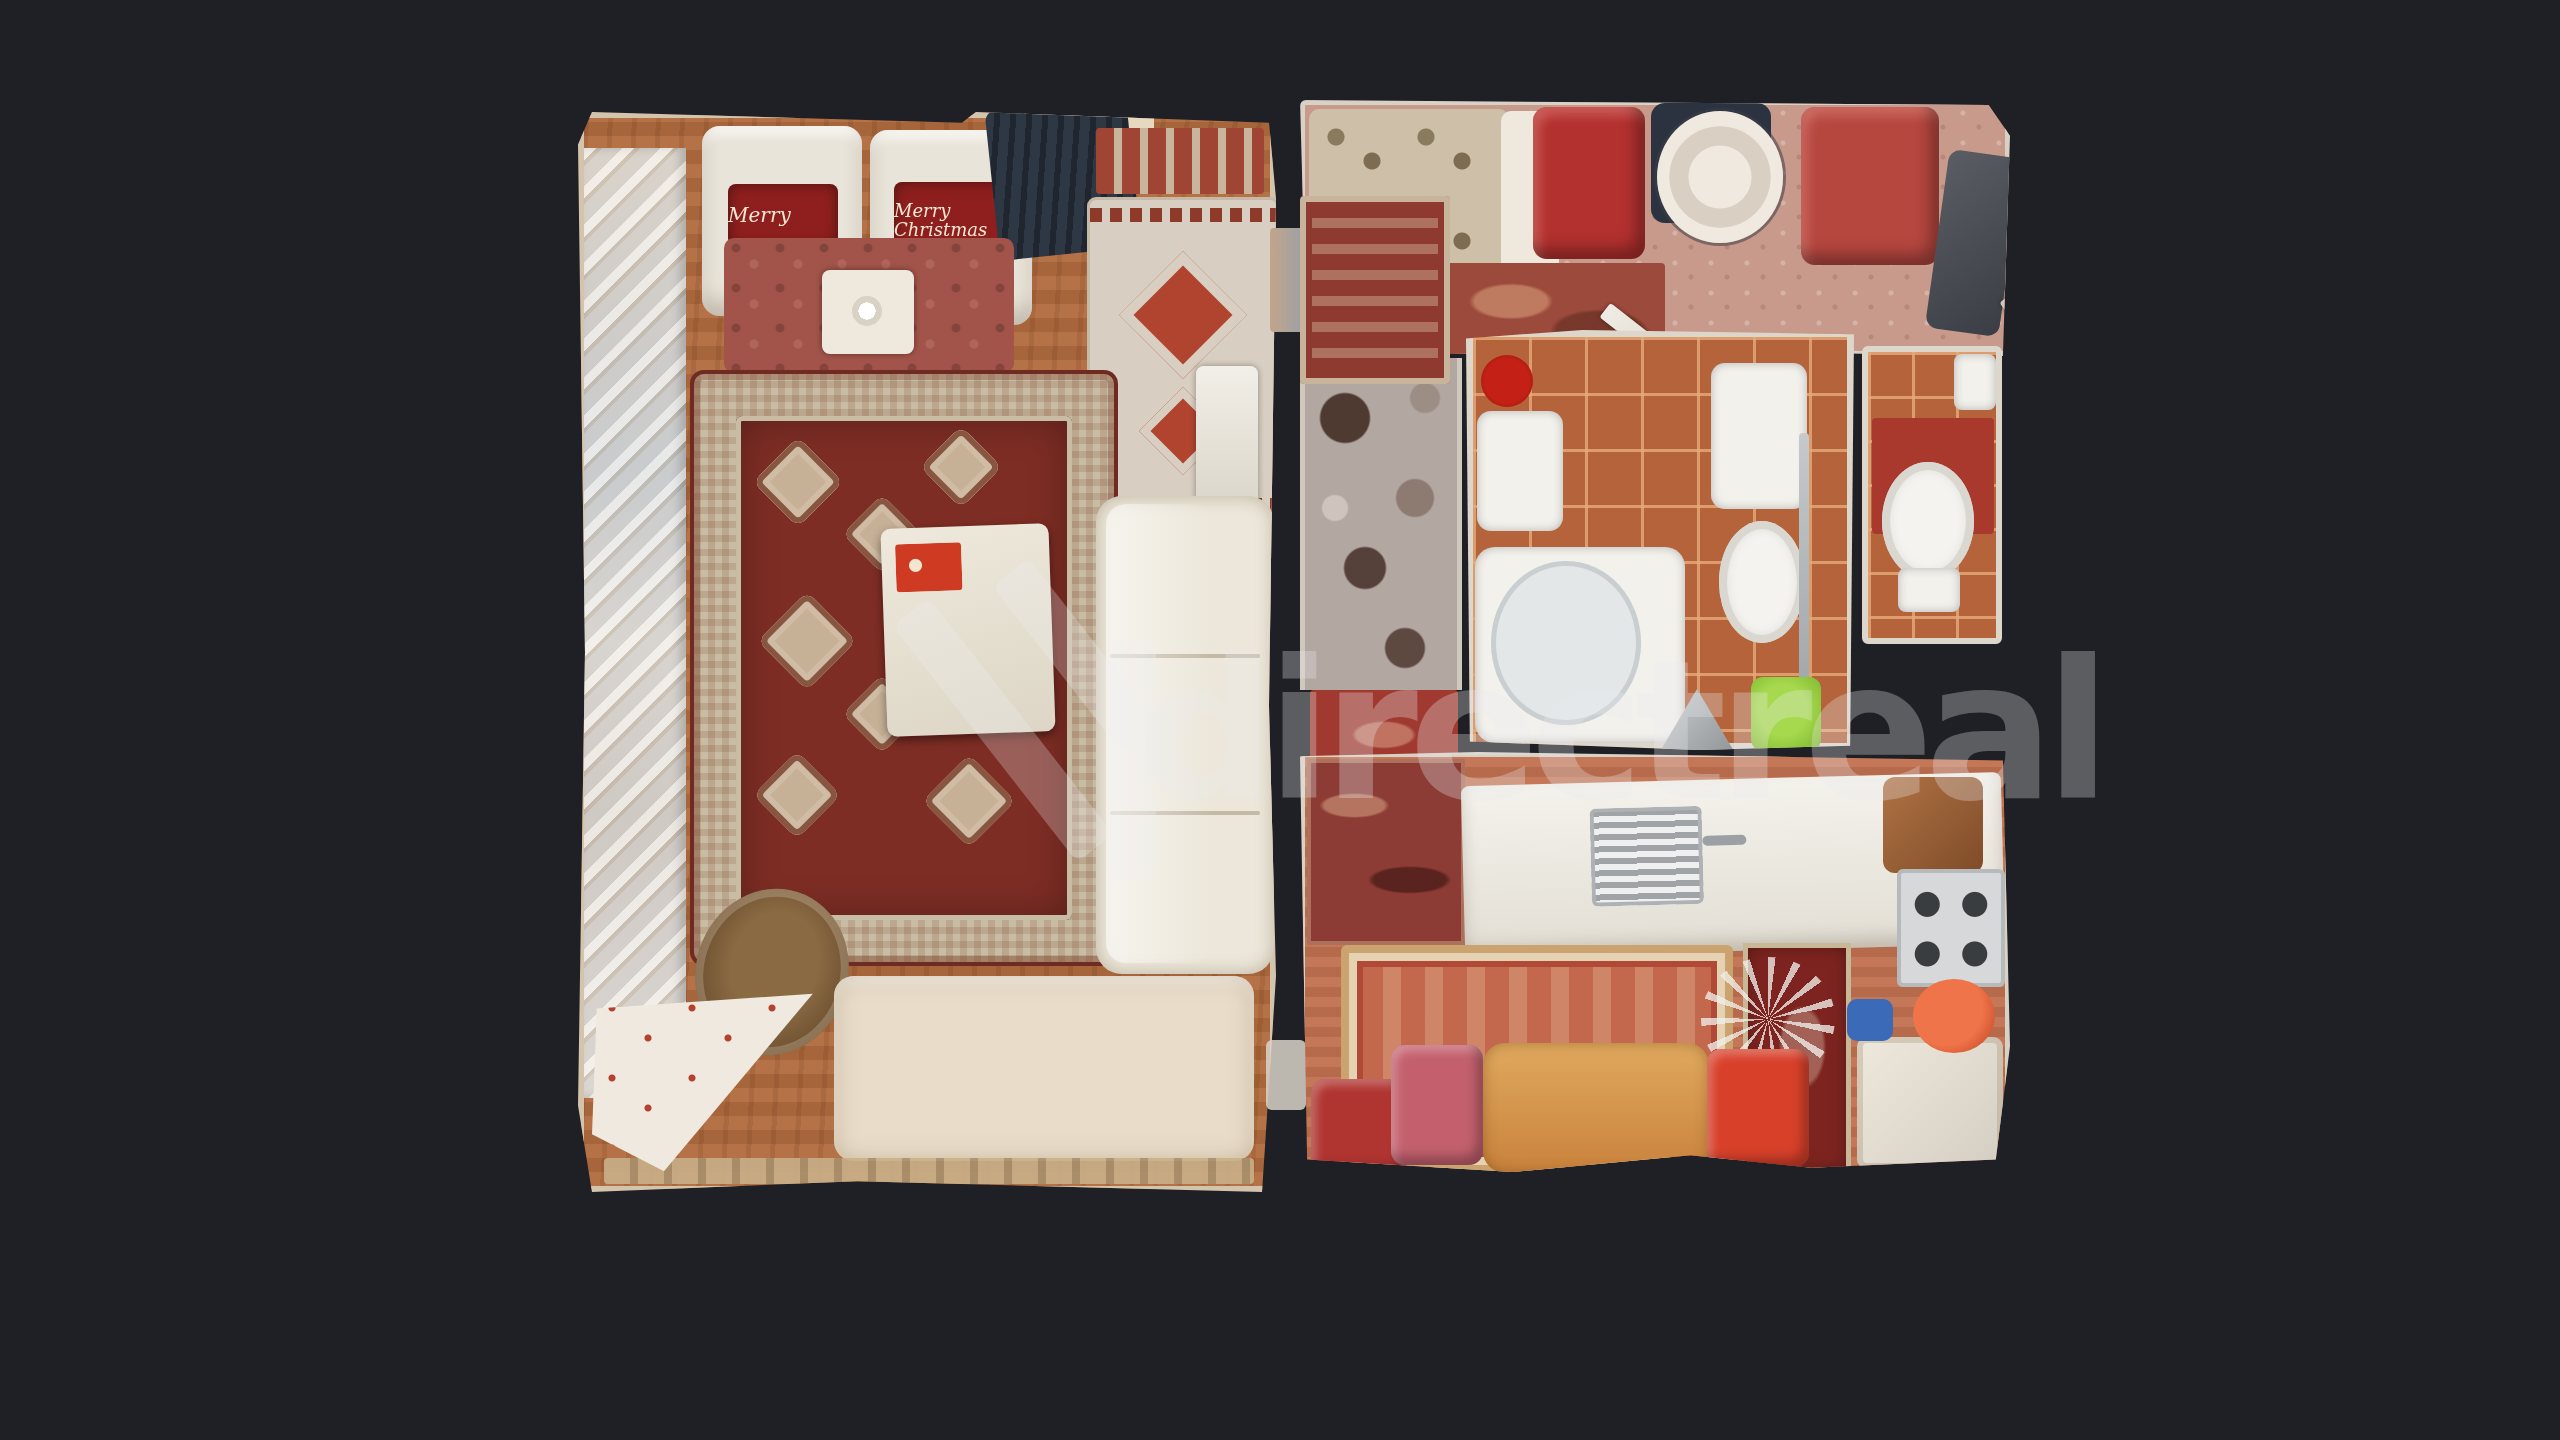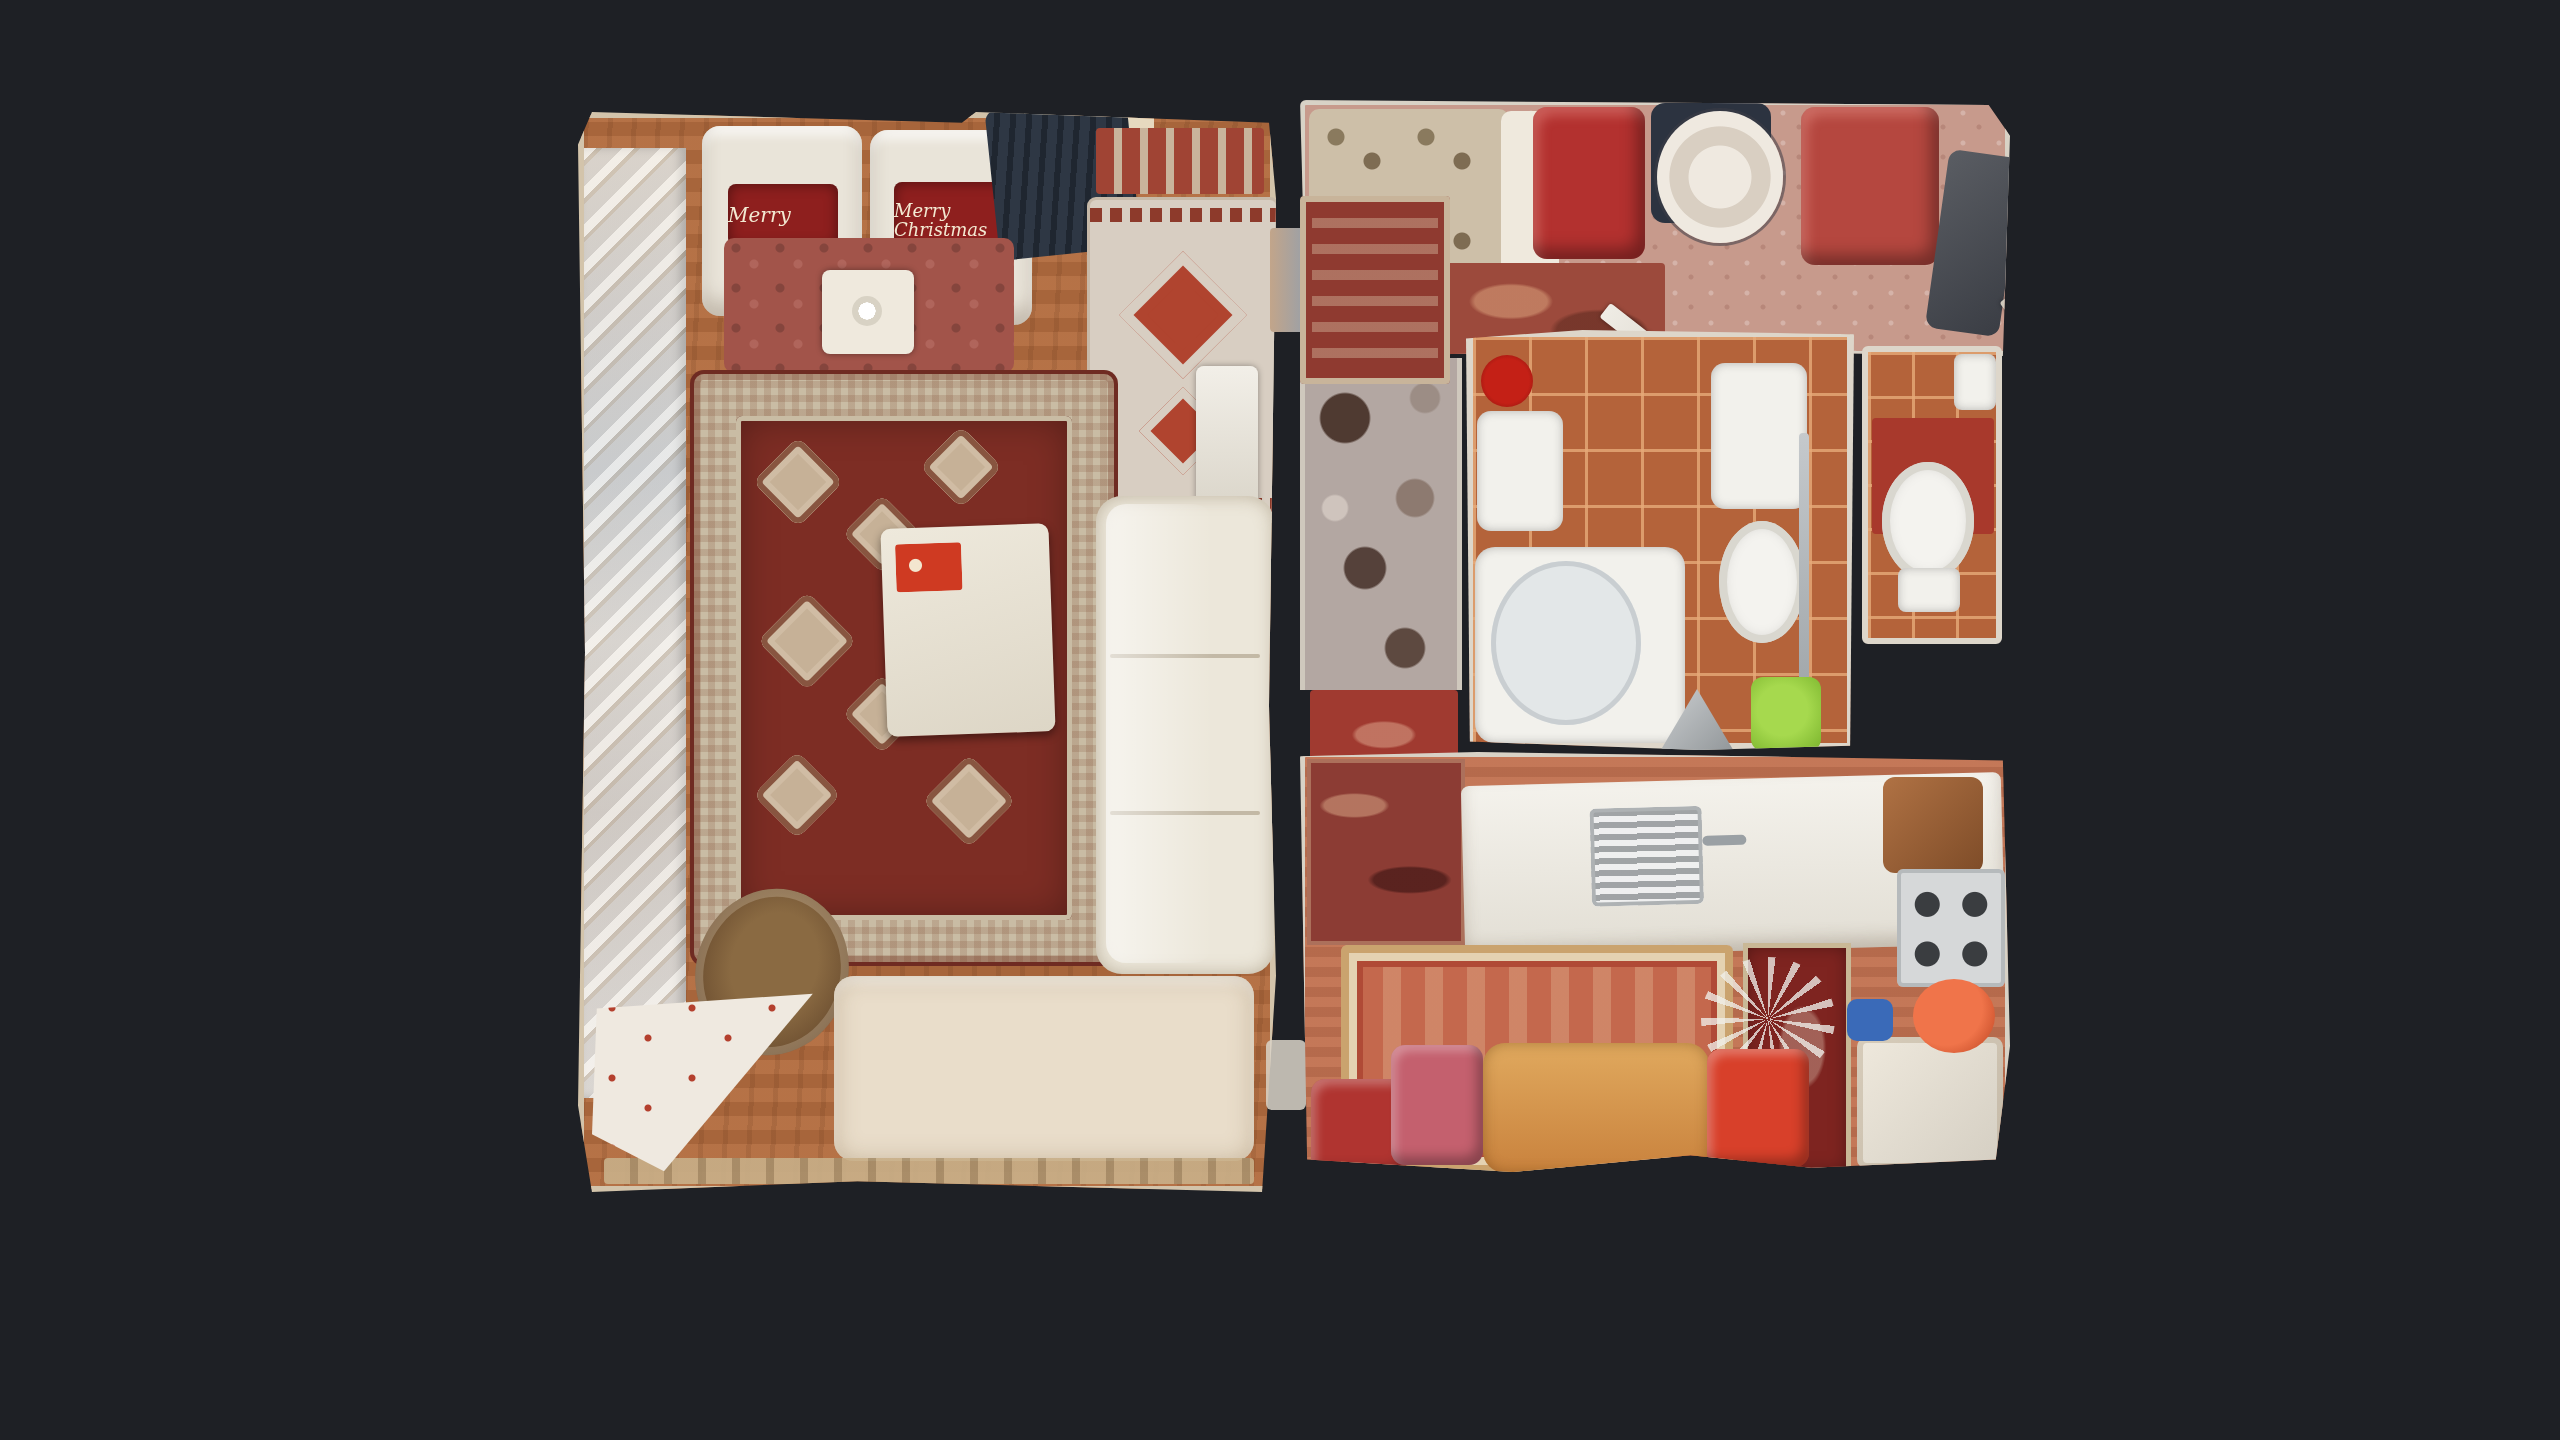--- a/index.html
+++ b/index.html
@@ -231,14 +231,20 @@
     <div class="abs plant-spikes" style="left:396px;top:200px;width:134px;height:124px;"></div>
     <div class="abs table-wood" style="left:178px;top:286px;width:226px;height:130px;"></div>
     <div class="abs chair" style="left:6px;top:322px;width:96px;height:96px;background:#b03430;"></div>
     <div class="abs chair" style="left:86px;top:288px;width:92px;height:120px;background:#c4606e;"></div>
     <div class="abs chair" style="left:402px;top:292px;width:102px;height:118px;background:#d8402a;"></div>
     <div class="abs" style="left:552px;top:280px;width:146px;height:132px;background:linear-gradient(135deg,#efe9dd,#d4cec2);border-radius:10px;box-shadow:inset 0 0 0 6px rgba(170,150,120,.35);"></div>
     <div class="abs" style="left:542px;top:242px;width:46px;height:42px;background:#3a6ab8;border-radius:10px;"></div>
     <div class="abs" style="left:608px;top:222px;width:82px;height:74px;background:radial-gradient(circle at 40% 40%,#f0744a 0 55%,#b8401e 100%);border-radius:50%;"></div>
   </div>
 
+  <div class="abs" style="left:960px;top:540px;width:900px;height:380px;pointer-events:none;">
+    <div class="abs wm-bar" style="left:20px;top:40px;width:46px;height:300px;transform:rotate(-38deg);"></div>
+    <div class="abs wm-bar" style="left:92px;top:10px;width:46px;height:210px;transform:rotate(-38deg);"></div>
+    <div class="abs wm-bar" style="left:150px;top:100px;width:46px;height:240px;"></div>
+    <div class="abs wm-text" style="left:178px;top:80px;white-space:nowrap;">directreal</div>
+  </div>
 
 </div>
 
 </body></html>

